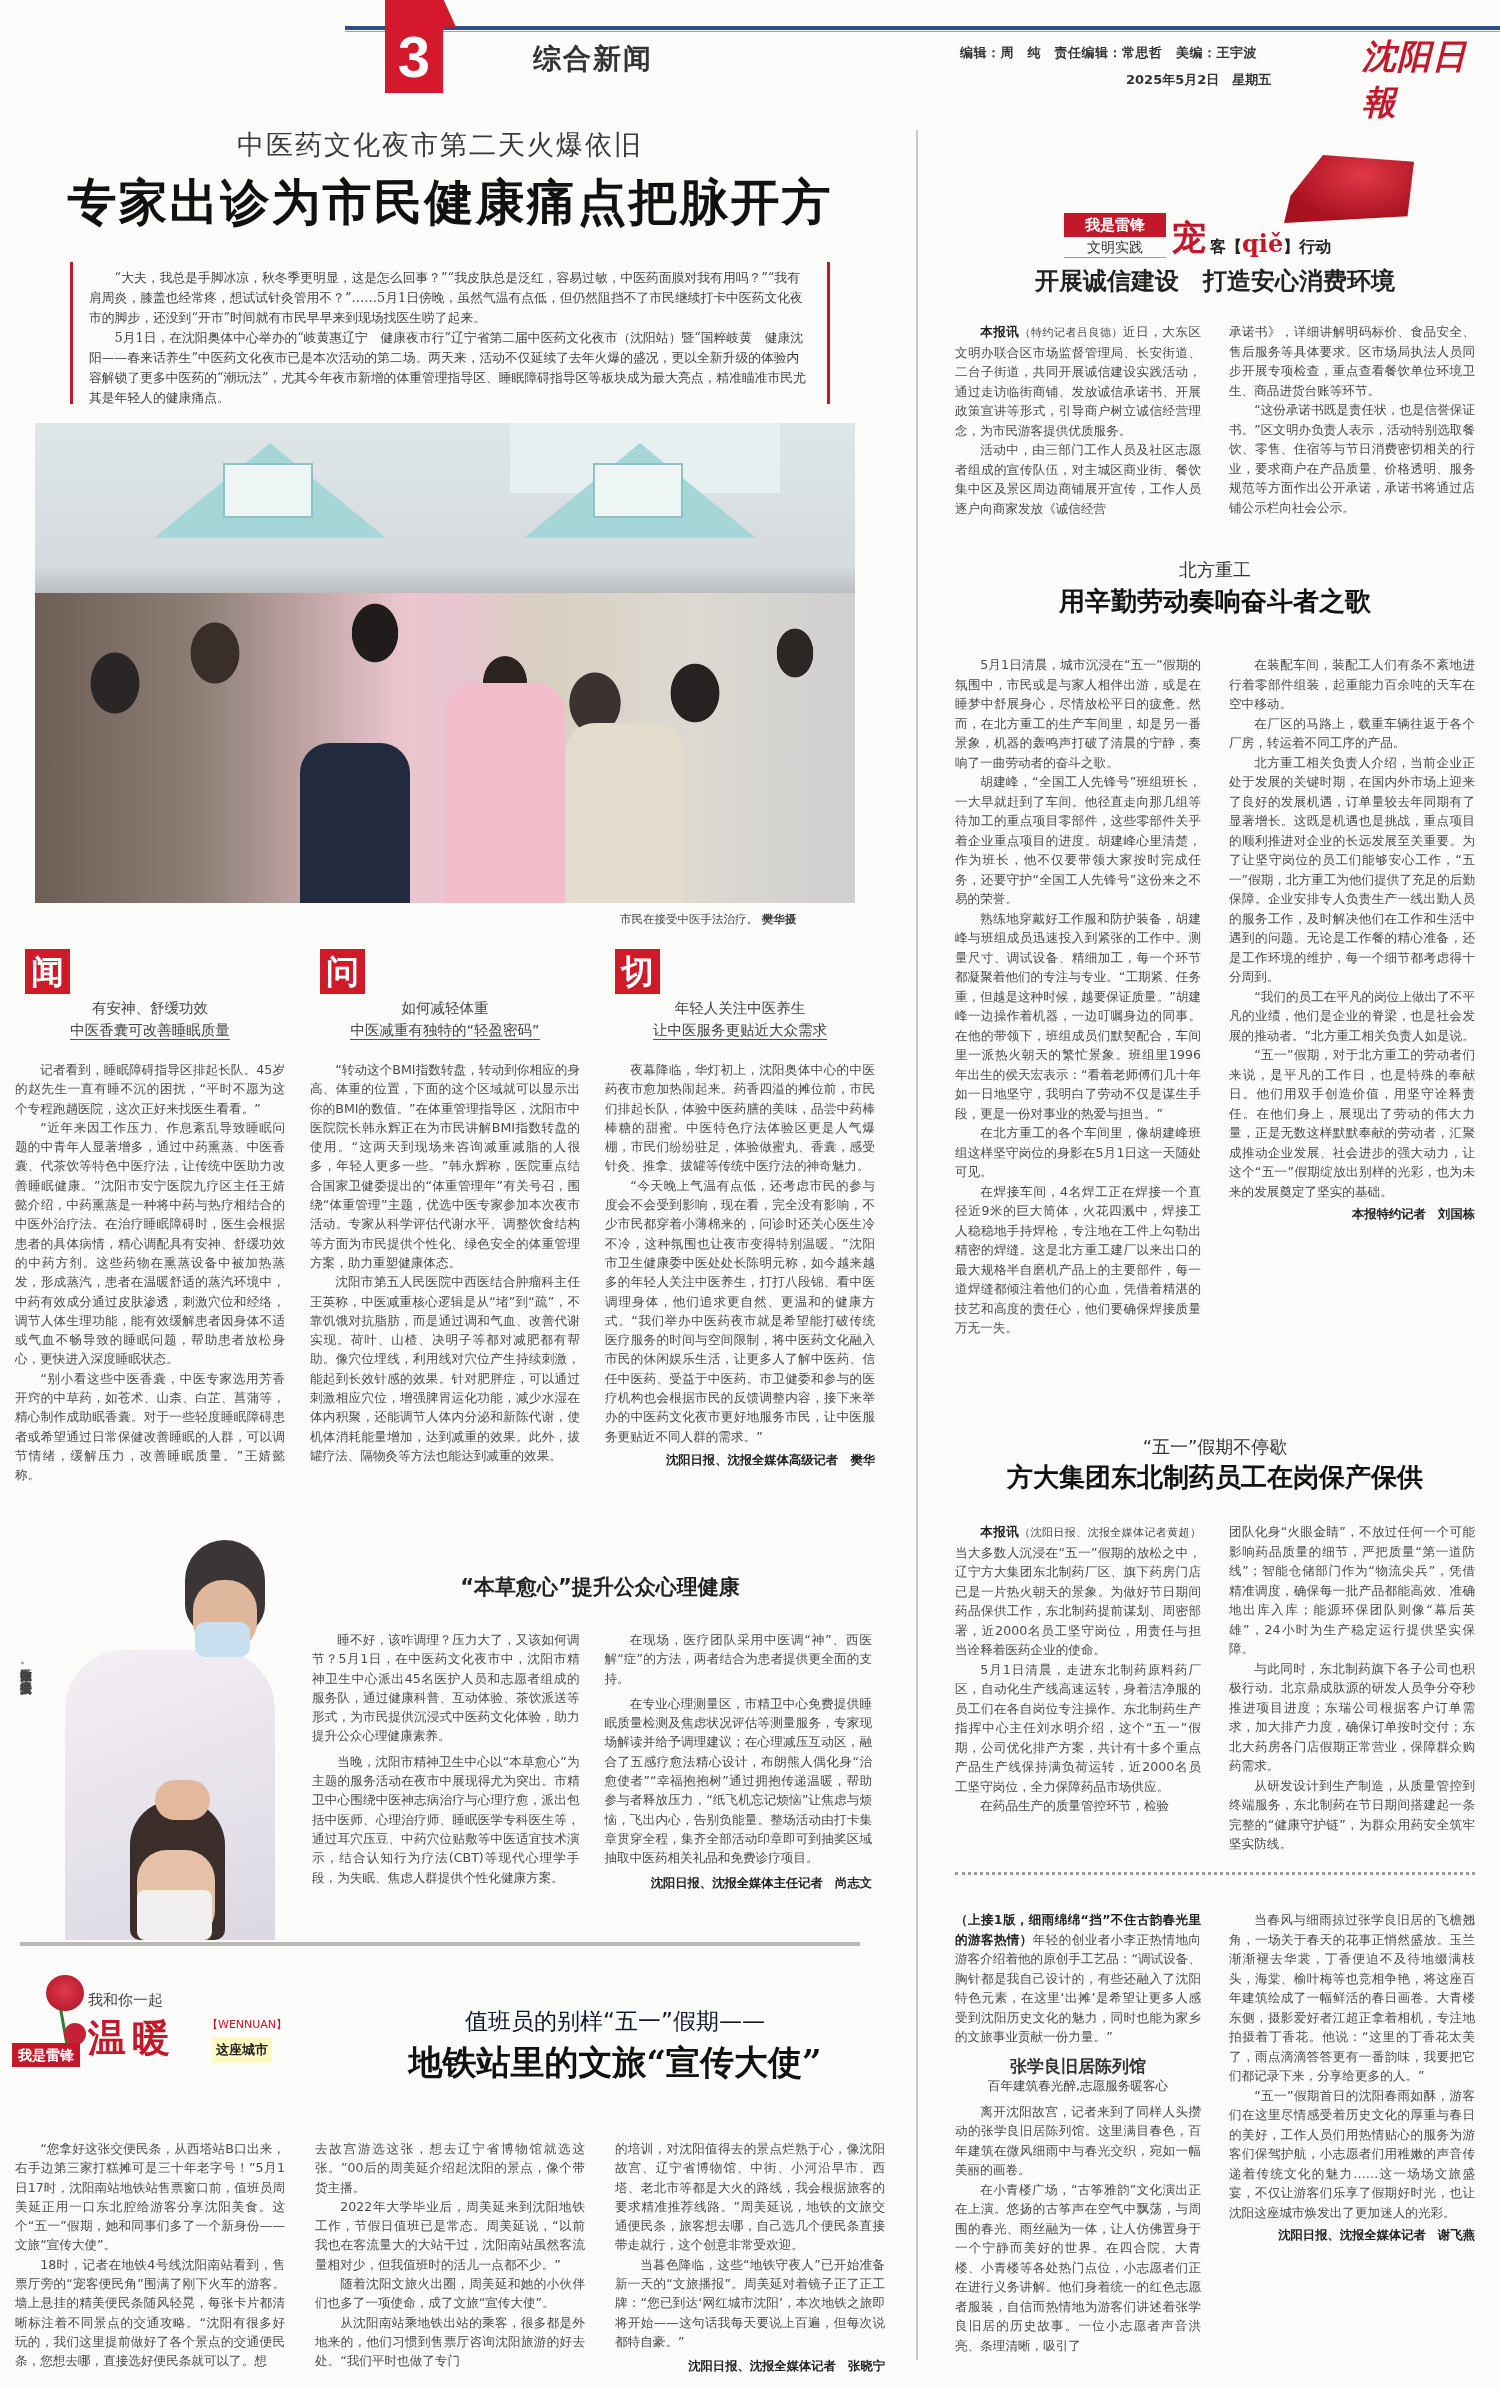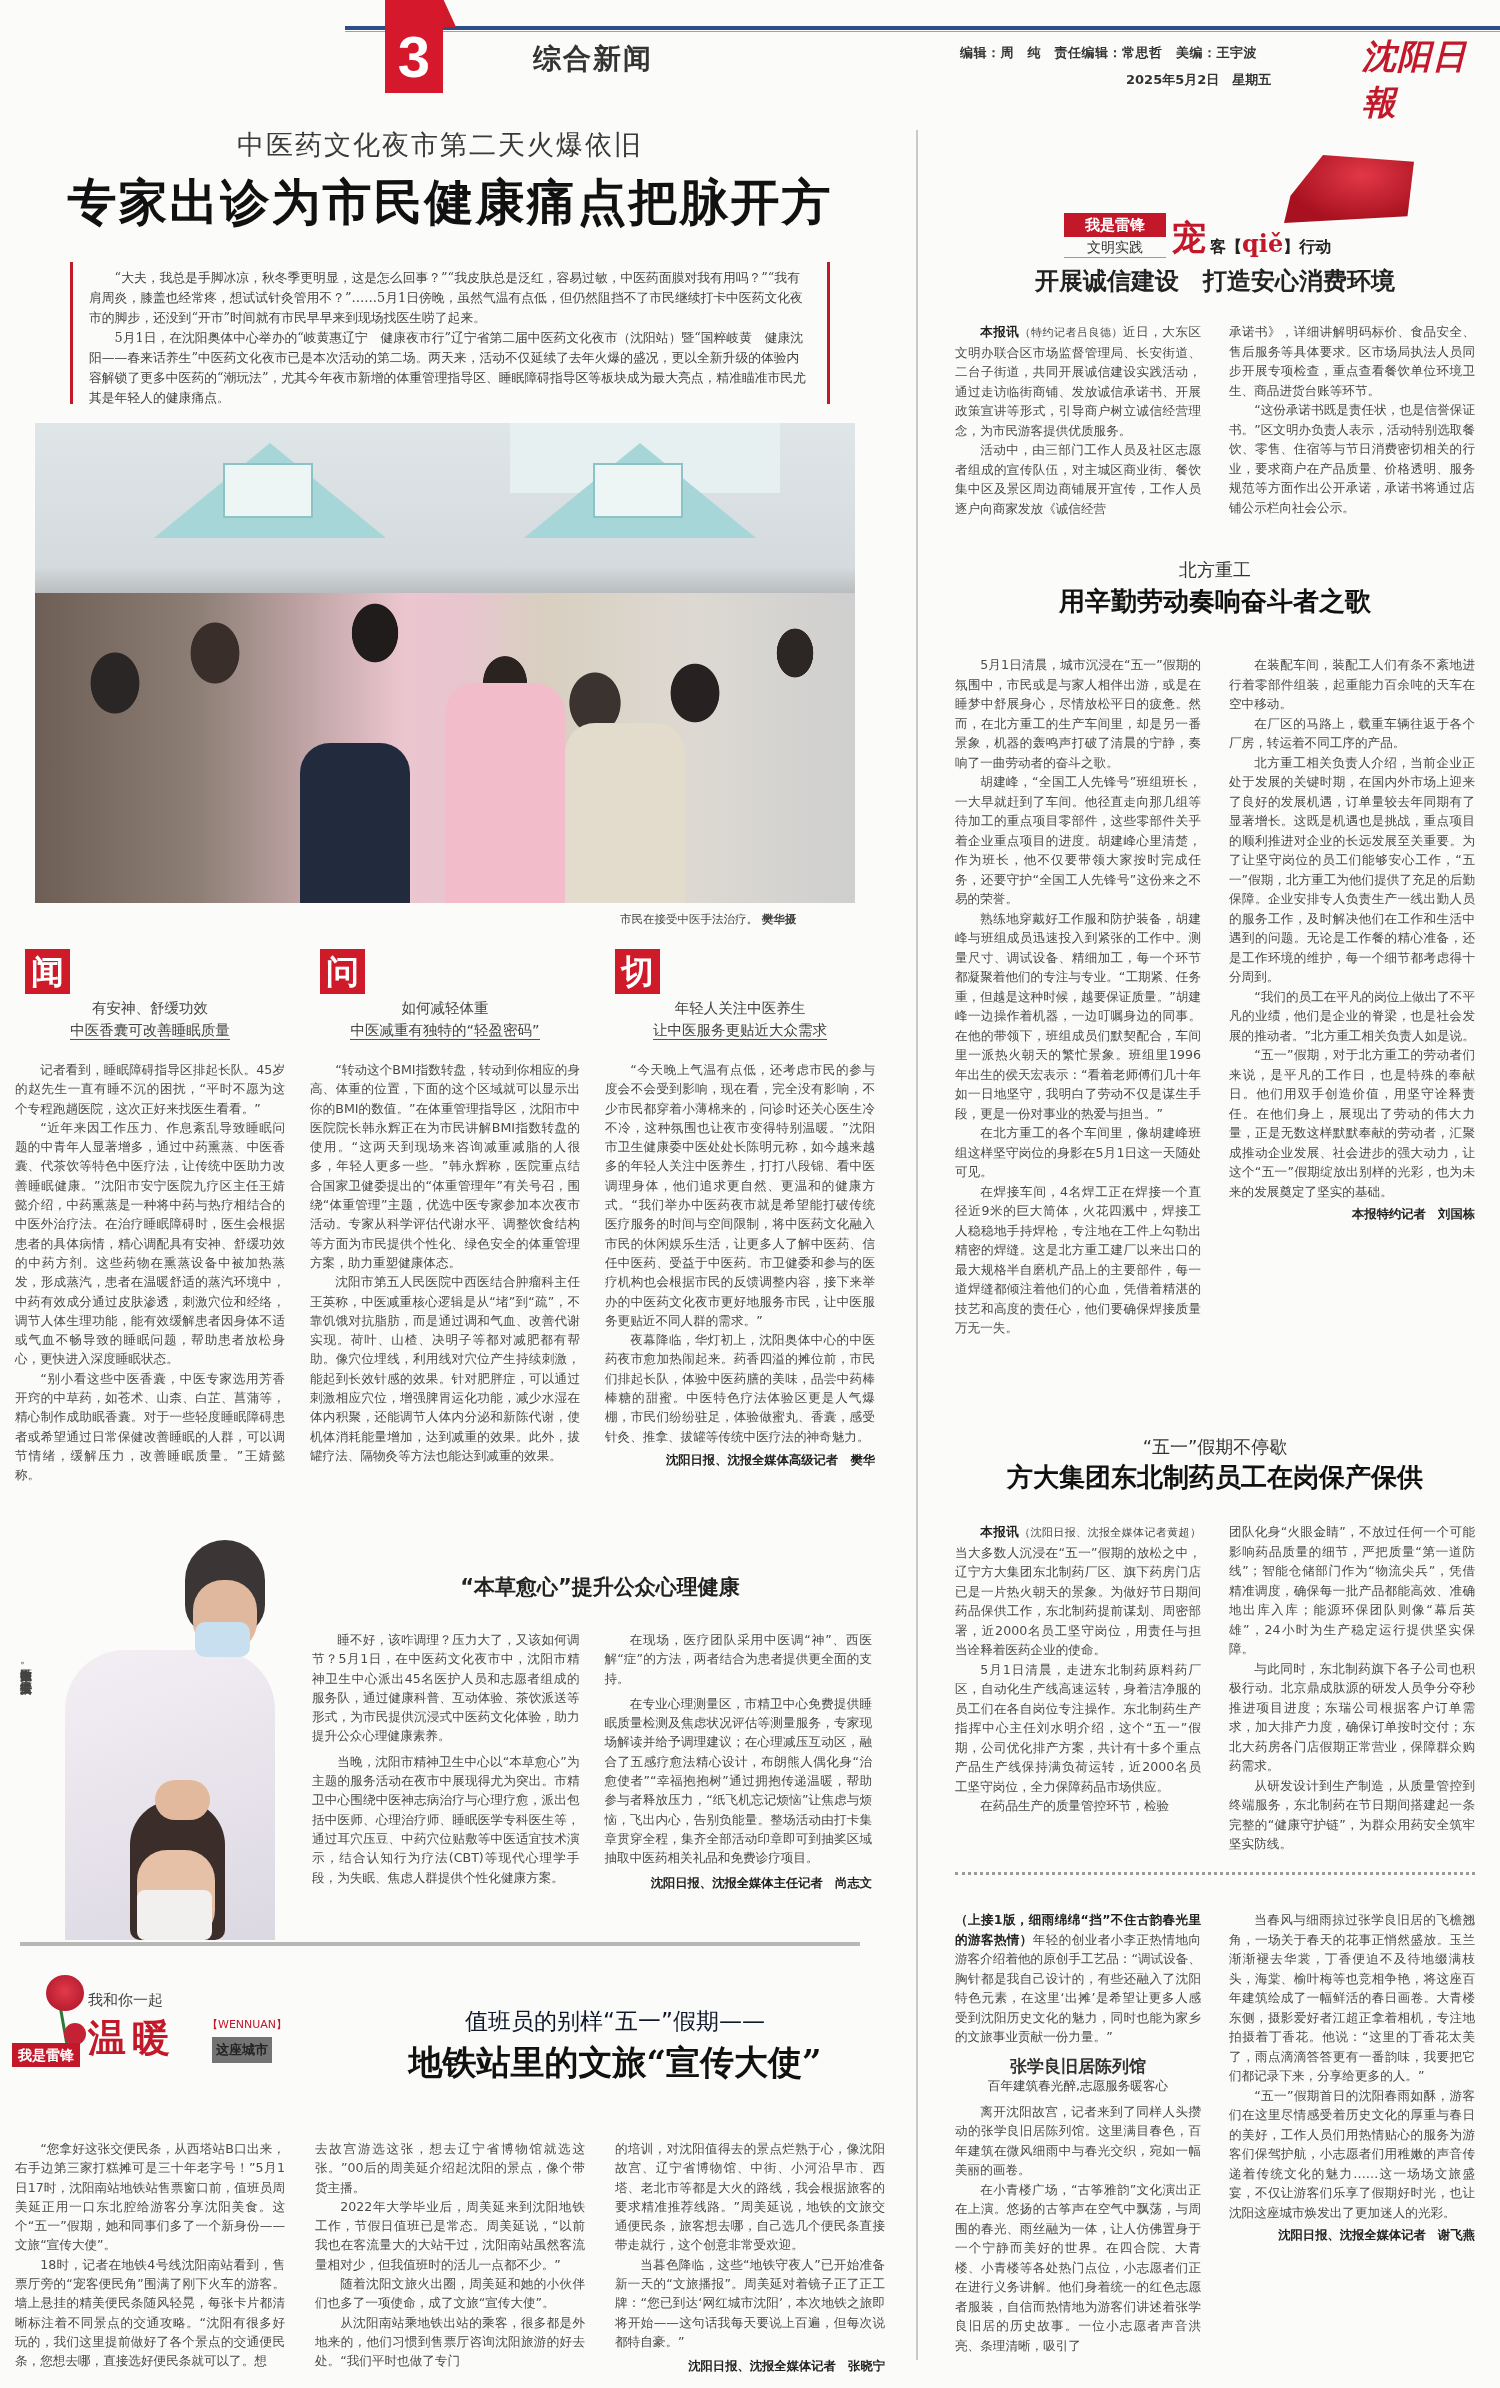--- a/index.html
+++ b/index.html
@@ -75,21 +75,21 @@
 
   
   .wn-logo { position: absolute; left: 12px; top: 1975px; width: 330px; height: 100px; }
   .wn-rose { position: absolute; left: 34px; top: 0; width: 38px; height: 36px; border-radius: 50%; background: radial-gradient(circle at 50% 45%, #e23a4b, #a81225); }
   .wn-rose2 { position: absolute; left: 52px; top: 48px; width: 22px; height: 22px; border-radius: 50%; background: #c42134; }
   .wn-stem { position: absolute; left: 52px; top: 34px; width: 3px; height: 55px; background: #2c7a36; transform: rotate(-10deg); }
   .wn-leibadge { position: absolute; left: 0; top: 68px; width: 68px; height: 24px; background: #c3172a; color: #fff; font-weight: bold; font-size: 14px; line-height: 24px; text-align: center; }
   .wn-with { position: absolute; left: 76px; top: 16px; font-size: 15px; color: #444; }
   .wn-warm { position: absolute; left: 76px; top: 38px; font-size: 38px; font-weight: bold; color: #c3172a; letter-spacing: 6px; }
   .wn-tag { position: absolute; left: 140px; top: 40px; font-size: 11px; color: #c3172a; }
-  .wn-city { position: absolute; left: 130px; top: 62px; width: 60px; height: 26px; background: #737373; font-size: 13px; color: #222; font-weight: bold; line-height: 26px; text-align: center; }
+  .wn-city { position: absolute; left: 130px; top: 62px; width: 60px; height: 26px; background: #fef9c3; font-size: 13px; color: #222; font-weight: bold; line-height: 26px; text-align: center; }
   .wn-kicker { position: absolute; left: 370px; width: 490px; top: 2006px; text-align: center; font-size: 23px; color: #0f172a; }
   .wn-title { position: absolute; left: 360px; width: 510px; top: 2040px; text-align: center; font-size: 34px; font-weight: bold; color: #111; }
   .wn-cols { position: absolute; left: 15px; top: 2103px; width: 870px; display: flex; gap: 30px; }
   .wn-col { width: 270px; font-size: 12.6px; line-height: 19.3px; color: #4a4a4a; text-align: justify; margin-top: 36px; }
   .wn-col p { text-indent: 2em; }
 
   
   .r-badge-wrap { position: absolute; left: 1064px; top: 155px; width: 360px; height: 90px; }
   .r-red-cloth { position: absolute; left: 220px; top: 0; width: 130px; height: 68px; background: radial-gradient(ellipse at 60% 30%, #e23847, #a8111f 70%); clip-path: polygon(30% 0, 100% 10%, 95% 90%, 0 100%, 5% 60%); }
   .r-lf { position: absolute; left: 0; top: 58px; width: 102px; height: 24px; background: #c3172a; color: #fff; font-weight: bold; font-size: 15px; line-height: 24px; text-align: center; }
@@ -168,22 +168,22 @@
     <p>“转动这个BMI指数转盘，转动到你相应的身高、体重的位置，下面的这个区域就可以显示出你的BMI的数值。”在体重管理指导区，沈阳市中医院院长韩永辉正在为市民讲解BMI指数转盘的使用。“这两天到现场来咨询减重减脂的人很多，年轻人更多一些。”韩永辉称，医院重点结合国家卫健委提出的“体重管理年”有关号召，围绕“体重管理”主题，优选中医专家参加本次夜市活动。专家从科学评估代谢水平、调整饮食结构等方面为市民提供个性化、绿色安全的体重管理方案，助力重塑健康体态。</p>
     <p>沈阳市第五人民医院中西医结合肿瘤科主任王英称，中医减重核心逻辑是从“堵”到“疏”，不靠饥饿对抗脂肪，而是通过调和气血、改善代谢实现。荷叶、山楂、决明子等都对减肥都有帮助。像穴位埋线，利用线对穴位产生持续刺激，能起到长效针感的效果。针对肥胖症，可以通过刺激相应穴位，增强脾胃运化功能，减少水湿在体内积聚，还能调节人体内分泌和新陈代谢，使机体消耗能量增加，达到减重的效果。此外，拔罐疗法、隔物灸等方法也能达到减重的效果。</p>
   </div>
 </section>
 
 <section class="sub" style="left:605px">
   <div class="sub-badge">切</div>
   <div class="sub-h1">年轻人关注中医养生</div>
   <div class="sub-h2"><span>让中医服务更贴近大众需求</span></div>
   <div class="sub-body">
+    <p>夜幕降临，华灯初上，沈阳奥体中心的中医药夜市愈加热闹起来。药香四溢的摊位前，市民们排起长队，体验中医药膳的美味，品尝中药棒棒糖的甜蜜。中医特色疗法体验区更是人气爆棚，市民们纷纷驻足，体验做蜜丸、香囊，感受针灸、推拿、拔罐等传统中医疗法的神奇魅力。</p>
     <p>“今天晚上气温有点低，还考虑市民的参与度会不会受到影响，现在看，完全没有影响，不少市民都穿着小薄棉来的，问诊时还关心医生冷不冷，这种氛围也让夜市变得特别温暖。”沈阳市卫生健康委中医处处长陈明元称，如今越来越多的年轻人关注中医养生，打打八段锦、看中医调理身体，他们追求更自然、更温和的健康方式。“我们举办中医药夜市就是希望能打破传统医疗服务的时间与空间限制，将中医药文化融入市民的休闲娱乐生活，让更多人了解中医药、信任中医药、受益于中医药。市卫健委和参与的医疗机构也会根据市民的反馈调整内容，接下来举办的中医药文化夜市更好地服务市民，让中医服务更贴近不同人群的需求。”</p>
-    <p>夜幕降临，华灯初上，沈阳奥体中心的中医药夜市愈加热闹起来。药香四溢的摊位前，市民们排起长队，体验中医药膳的美味，品尝中药棒棒糖的甜蜜。中医特色疗法体验区更是人气爆棚，市民们纷纷驻足，体验做蜜丸、香囊，感受针灸、推拿、拔罐等传统中医疗法的神奇魅力。</p>
   </div>
   <div class="byline">沈阳日报、沈报全媒体高级记者　樊华</div>
 </section>
 
 <article>
   <div class="bc-photo">
     <div class="bc-doc-coat"></div>
     <div class="bc-doc-head"></div>
     <div class="bc-doc-face"></div>
     <div class="bc-doc-mask"></div>

